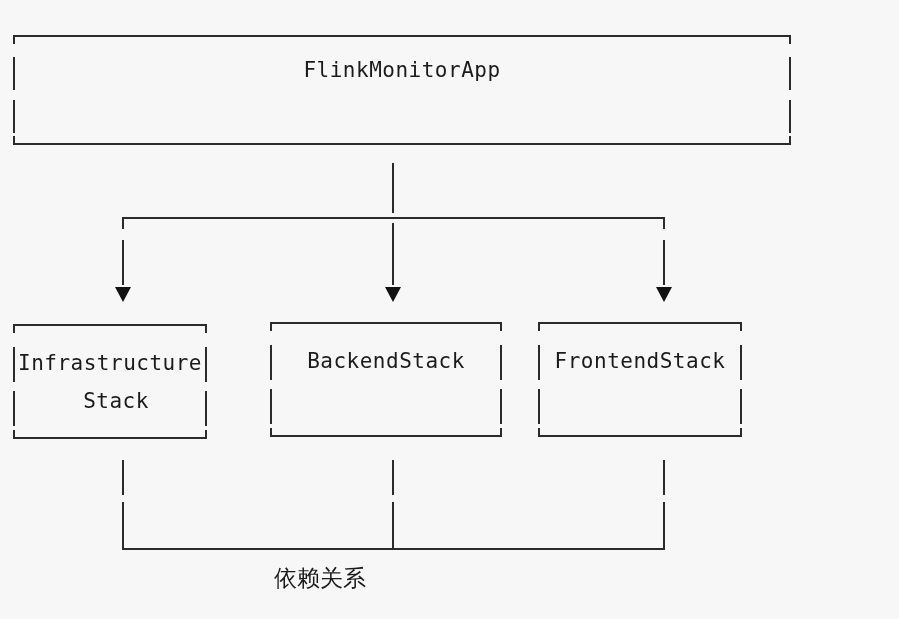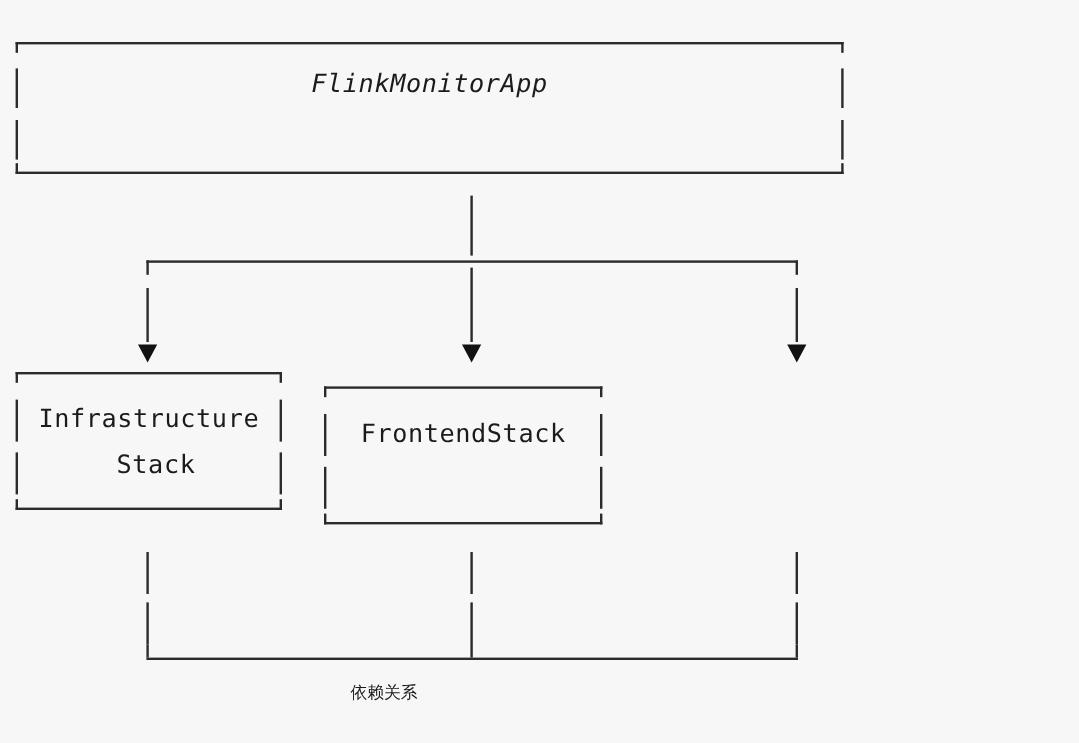--- a/index.html
+++ b/index.html
@@ -82,31 +82,31 @@
     line-height: 31px;
     letter-spacing: 0.5px;
     white-space: pre;
   }
 
   .caption {
     position: absolute;
     text-align: center;
     color: #1b1b1b;
     font-family: "DejaVu Sans", "Liberation Sans", sans-serif;
-    font-size: 14px;
+    font-size: 23px;
     line-height: 26px;
     white-space: pre;
   }
 </style>
 </head>
 <body>
 
 <div id="diagram">
 
-  <div class="box" style="left:13px; top:35px; width:690px; height:110px;font-style:italic;">
+  <div class="box" style="left:13px; top:35px; width:778px; height:110px;">
     <div class="edge-top"></div>
     <div class="edge-bottom"></div>
     <div class="stub tl"></div>
     <div class="stub tr"></div>
     <div class="stub bl"></div>
     <div class="stub br"></div>
     <div class="pipe" style="left:0; top:22px; height:33px;"></div>
     <div class="pipe" style="left:0; top:65px; height:33px;"></div>
     <div class="pipe" style="right:0; top:22px; height:33px;"></div>
     <div class="pipe" style="right:0; top:65px; height:33px;"></div>
@@ -122,21 +122,21 @@
   <div class="vseg" style="left:663px; top:217px; height:12px;"></div>
 
   <div class="vseg" style="left:122px; top:240px; height:45px;"></div>
   <div class="vseg" style="left:392px; top:223px; height:62px;"></div>
   <div class="vseg" style="left:663px; top:240px; height:45px;"></div>
 
   <div class="arrow" style="left:115px; top:287px;"></div>
   <div class="arrow" style="left:385px; top:287px;"></div>
   <div class="arrow" style="left:656px; top:287px;"></div>
 
-  <div class="box" style="left:13px; top:310px; width:222px; height:115px;">
+  <div class="box" style="left:13px; top:324px; width:194px; height:115px;">
     <div class="edge-top"></div>
     <div class="edge-bottom"></div>
     <div class="stub tl"></div>
     <div class="stub tr"></div>
     <div class="stub bl"></div>
     <div class="stub br"></div>
     <div class="pipe" style="left:0; top:23px; height:35px;"></div>
     <div class="pipe" style="left:0; top:67px; height:35px;"></div>
     <div class="pipe" style="right:0; top:23px; height:35px;"></div>
     <div class="pipe" style="right:0; top:67px; height:35px;"></div>
@@ -150,24 +150,39 @@
     <div class="edge-bottom"></div>
     <div class="stub tl"></div>
     <div class="stub tr"></div>
     <div class="stub bl"></div>
     <div class="stub br"></div>
     <div class="pipe" style="left:0; top:23px; height:35px;"></div>
     <div class="pipe" style="left:0; top:67px; height:35px;"></div>
     <div class="pipe" style="right:0; top:23px; height:35px;"></div>
     <div class="pipe" style="right:0; top:67px; height:35px;"></div>
 
+    <div class="box-label" style="top:24px;">BackendStack</div>
+    <div class="box-label" style="top:62px;"></div>
+  </div>
+
+  <div class="box" style="left:538px; top:322px; width:204px; height:115px;">
+    <div class="edge-top"></div>
+    <div class="edge-bottom"></div>
+    <div class="stub tl"></div>
+    <div class="stub tr"></div>
+    <div class="stub bl"></div>
+    <div class="stub br"></div>
+    <div class="pipe" style="left:0; top:23px; height:35px;"></div>
+    <div class="pipe" style="left:0; top:67px; height:35px;"></div>
+    <div class="pipe" style="right:0; top:23px; height:35px;"></div>
+    <div class="pipe" style="right:0; top:67px; height:35px;"></div>
+
     <div class="box-label" style="top:24px;">FrontendStack</div>
     <div class="box-label" style="top:62px;"></div>
   </div>
-
 
   <div class="vseg" style="left:122px; top:460px; height:35px;"></div>
   <div class="vseg" style="left:122px; top:502px; height:35px;"></div>
 
   <div class="vseg" style="left:392px; top:460px; height:35px;"></div>
   <div class="vseg" style="left:392px; top:502px; height:46px;"></div>
 
   <div class="vseg" style="left:663px; top:460px; height:35px;"></div>
   <div class="vseg" style="left:663px; top:502px; height:35px;"></div>
 

